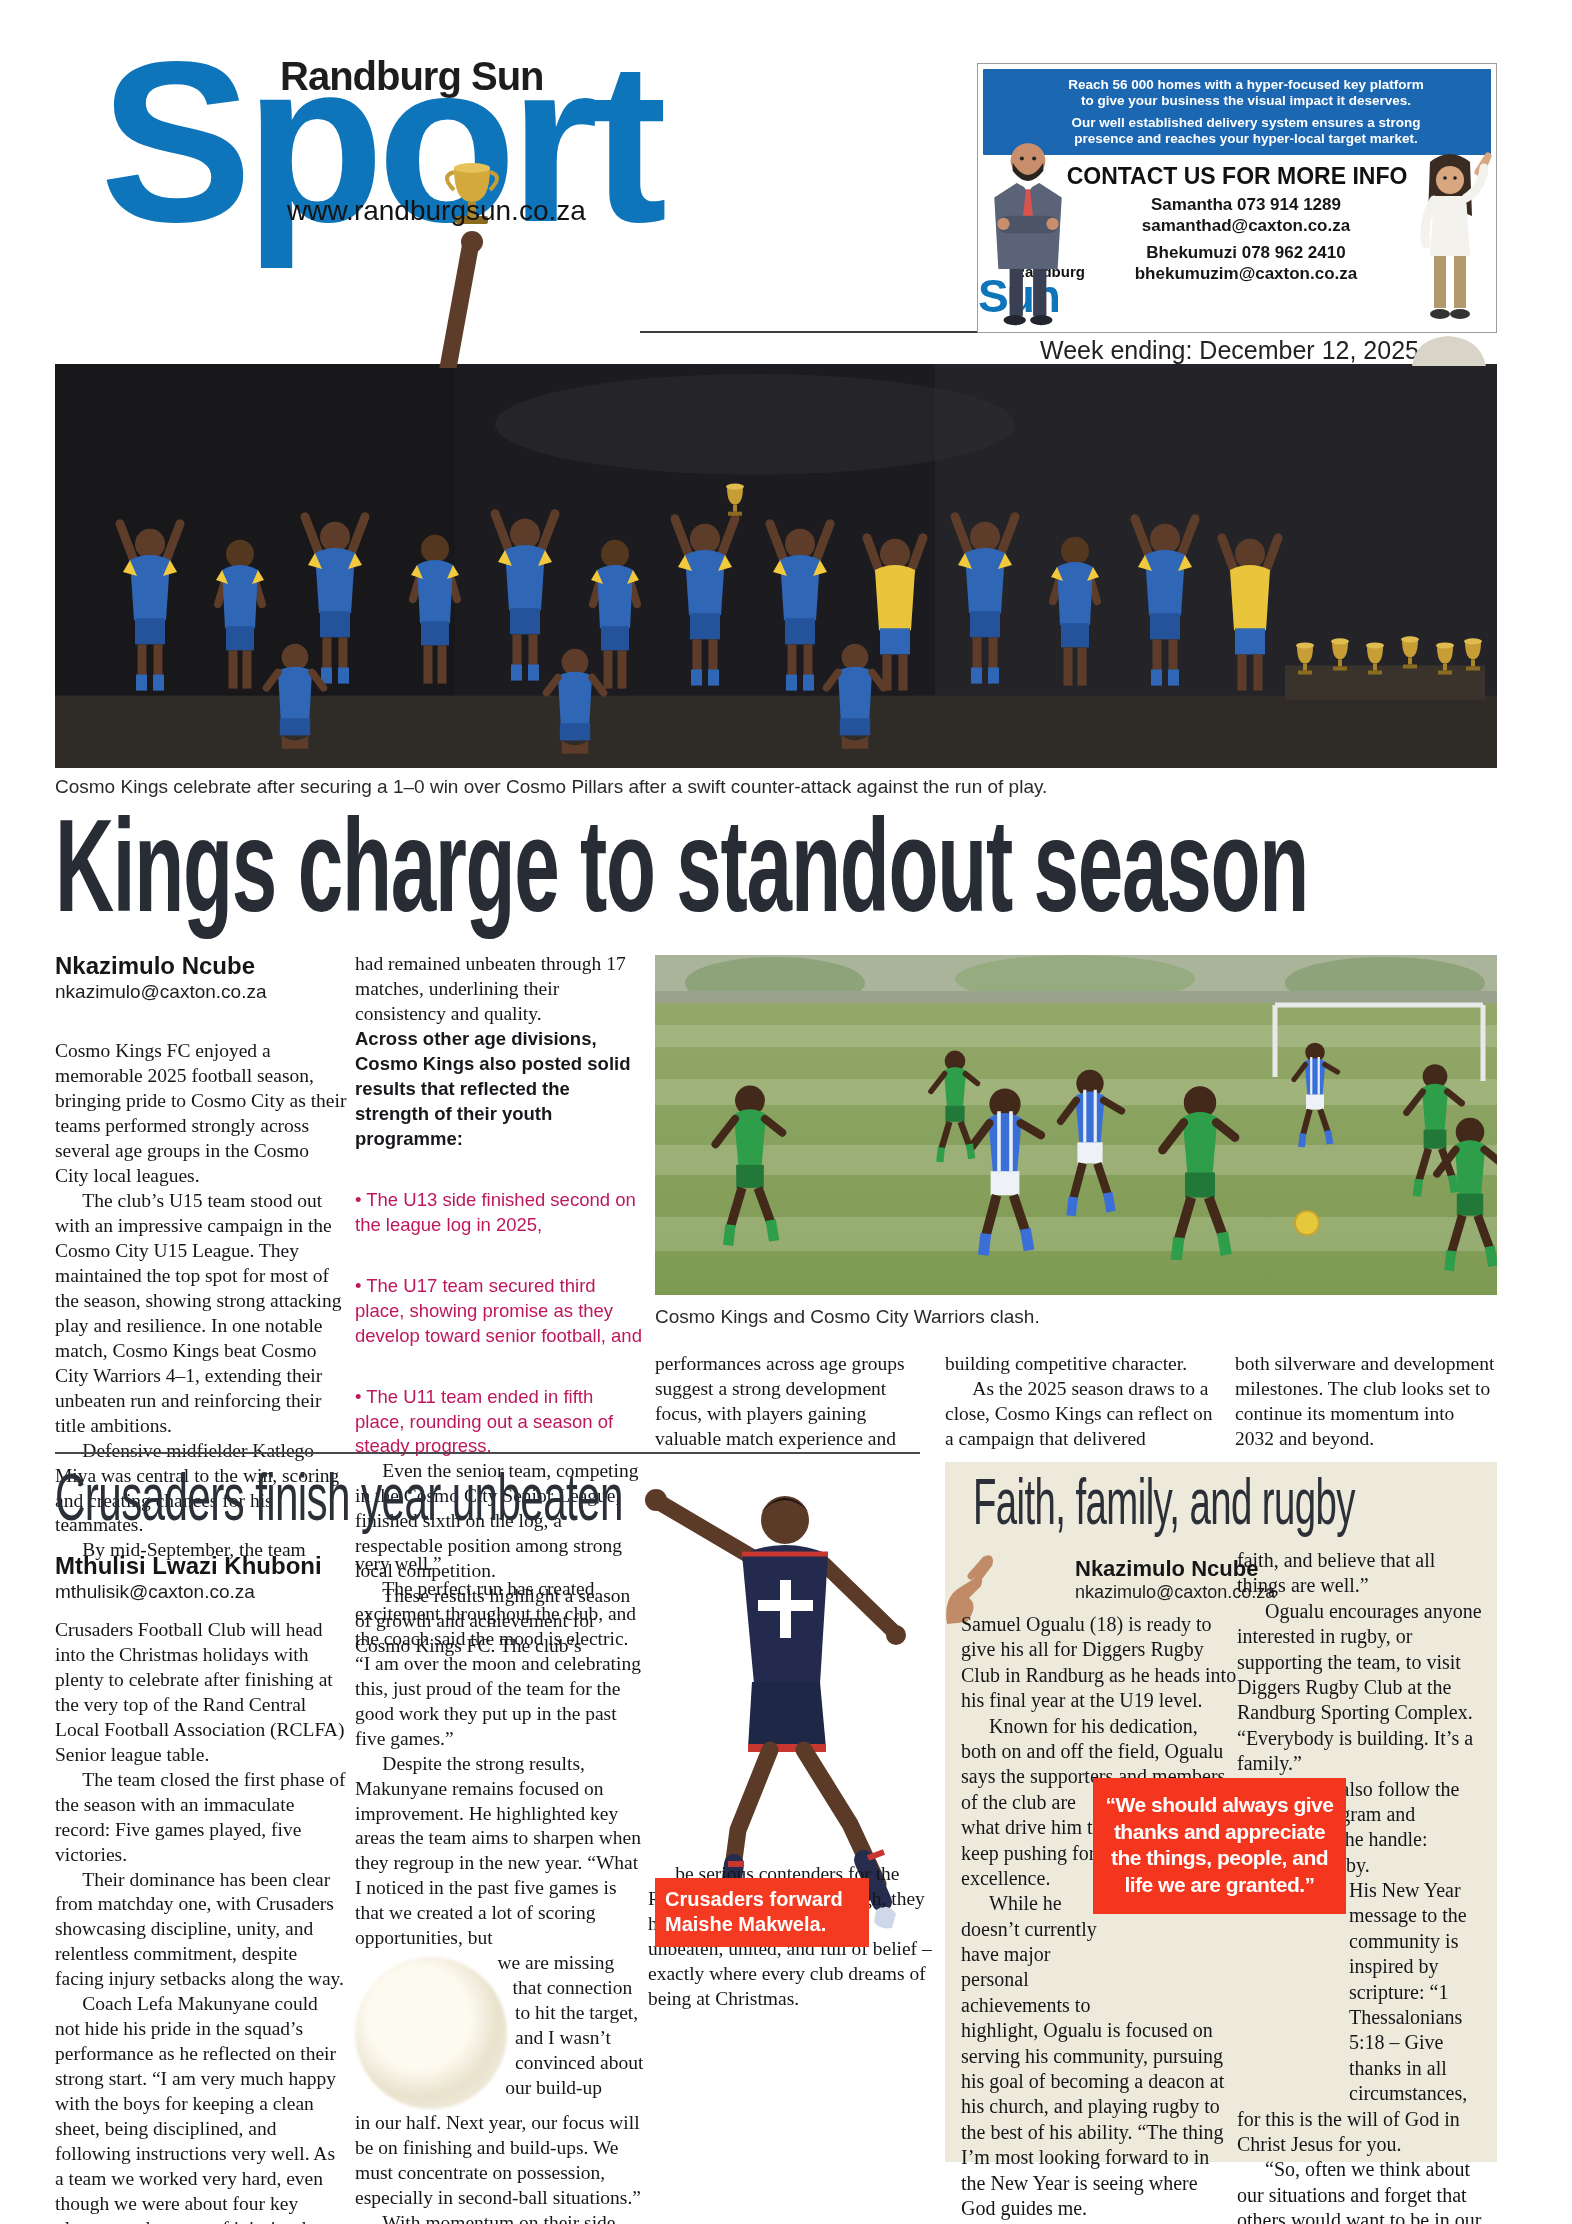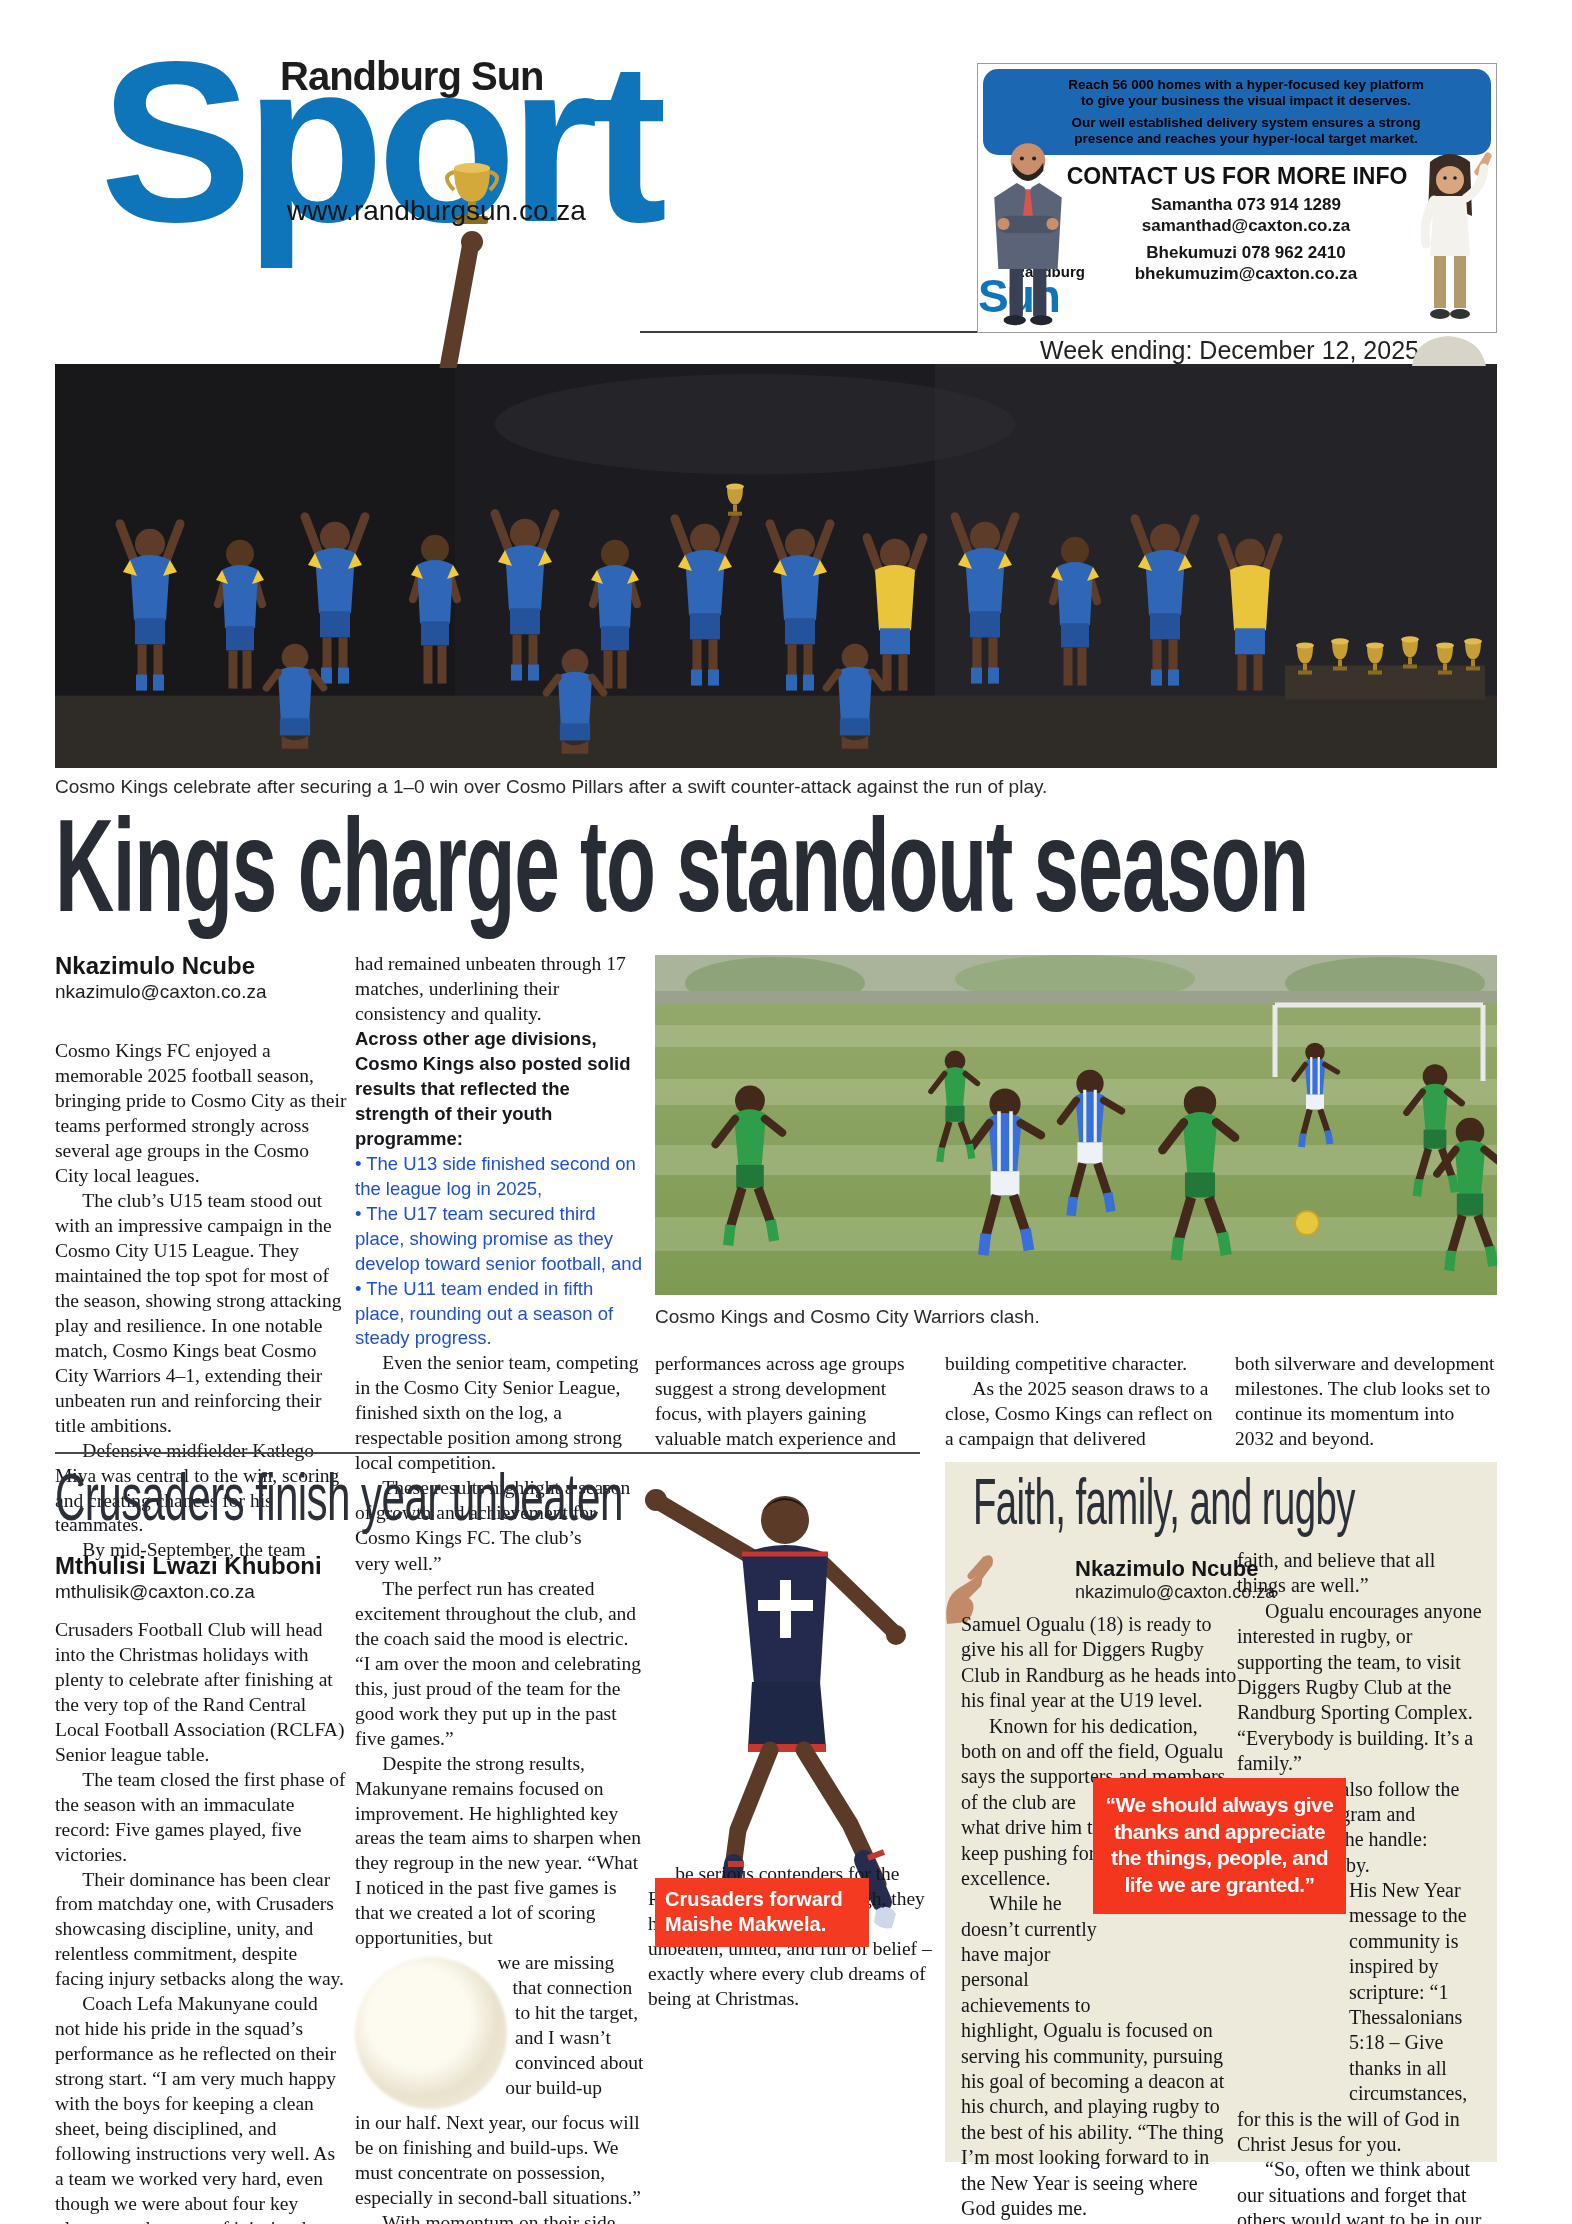--- a/index.html
+++ b/index.html
@@ -5,22 +5,22 @@
   html,body{margin:0;padding:0;background:#888;}
   .page{position:relative;width:1572px;height:2224px;background:#fff;margin:0 auto;overflow:hidden;
         font-family:"Liberation Serif",serif;color:#17181c;}
   .abs{position:absolute;}
   
   .brand{left:280px;top:56px;font:bold 40px/1 "Liberation Sans",sans-serif;color:#1d1d1f;letter-spacing:-1px;}
   .logo{left:100px;top:28px;font:bold 228px/1 "Liberation Sans",sans-serif;color:#0f75bb;letter-spacing:-7px;}
   .site{left:287px;top:196px;font:28px/1.1 "Liberation Sans",sans-serif;color:#141416;z-index:5;}
   
   .adbox{left:977px;top:63px;width:518px;height:268px;border:1px solid #9c9c9c;background:#fff;z-index:6;}
-  .adbanner{position:absolute;left:5px;top:5px;right:5px;height:86px;background:#1c67b2;border-radius:15px;
-            color:#000000;font:bold 13.5px/1.22 "Liberation Sans",sans-serif;text-align:center;
+  .adbanner{position:absolute;left:5px;top:5px;right:5px;height:86px;background:#1c67b2;border-radius:1px;
+            color:#ffffff;font:bold 13.5px/1.22 "Liberation Sans",sans-serif;text-align:center;
             padding:8px 60px 0 78px;box-sizing:border-box;}
   .adbanner p{margin:0 0 5px 0;}
   .adhead{position:absolute;left:0;right:0;top:101px;text-align:center;
           font:bold 23px/1 "Liberation Sans",sans-serif;color:#111;}
   .adcontacts{position:absolute;left:18px;right:0;top:131px;text-align:center;
           font:bold 17px/1.22 "Liberation Sans",sans-serif;color:#161616;}
   .adcontacts .grp{margin-bottom:7px;}
   .adsun{position:absolute;left:0;right:0;top:212px;text-align:left;}
   .adsun .wrap{position:relative;display:inline-block;}
   .adsun .sun{font:bold 46px/0.9 "Liberation Sans",sans-serif;color:#0f75bb;letter-spacing:-2px;}
@@ -39,21 +39,21 @@
   
   .h1{left:55px;top:800px;font:bold 132px/1 "Liberation Sans",sans-serif;color:#282c34;white-space:nowrap;}
   .h1 span{display:inline-block;transform:scaleX(0.62);transform-origin:0 0;letter-spacing:-2px;}
   
   .col{position:absolute;}
   .byname{font:bold 24px/1.15 "Liberation Sans",sans-serif;color:#161618;}
   .byemail{font:19px/1.25 "Liberation Sans",sans-serif;color:#1c1c1e;}
   .serifcol p{margin:0;font:19.5px/1.28 "Liberation Serif",serif;color:#15161a;}
   .serifcol p.indent{text-indent:1.4em;}
   .serifcol p.sansb{font:bold 18.5px/1.35 "Liberation Sans",sans-serif;color:#17181c;}
-  .serifcol p.sans{font:18.5px/1.35 "Liberation Sans",sans-serif;color:#1d4ed8;}
+  .serifcol p.sans{font:18.5px/1.35 "Liberation Sans",sans-serif;color:#be185d;margin-top:36px;}
   .photo2{left:655px;top:955px;width:842px;height:340px;}
   .photo2 svg{display:block;width:100%;height:100%;}
   .photo2cap{left:655px;top:1306px;width:842px;font:19px/1.2 "Liberation Sans",sans-serif;color:#2a2a2a;}
   .rulemid{left:55px;top:1452px;width:865px;border-top:2px solid #4a4a4a;height:0;}
   
   .h2{left:55px;top:1464px;font:400 66px/1 "Liberation Sans",sans-serif;color:#2b2f37;white-space:nowrap;}
   .h2 span{display:inline-block;transform:scaleX(0.64);transform-origin:0 0;letter-spacing:-1px;}
   .playerphoto{left:592px;top:1462px;width:345px;height:500px;}
   .playerphoto svg{display:block;width:100%;height:100%;}
   .redcap{left:655px;top:1878px;width:196px;background:#f43a20;padding:9px 8px 10px 10px;

